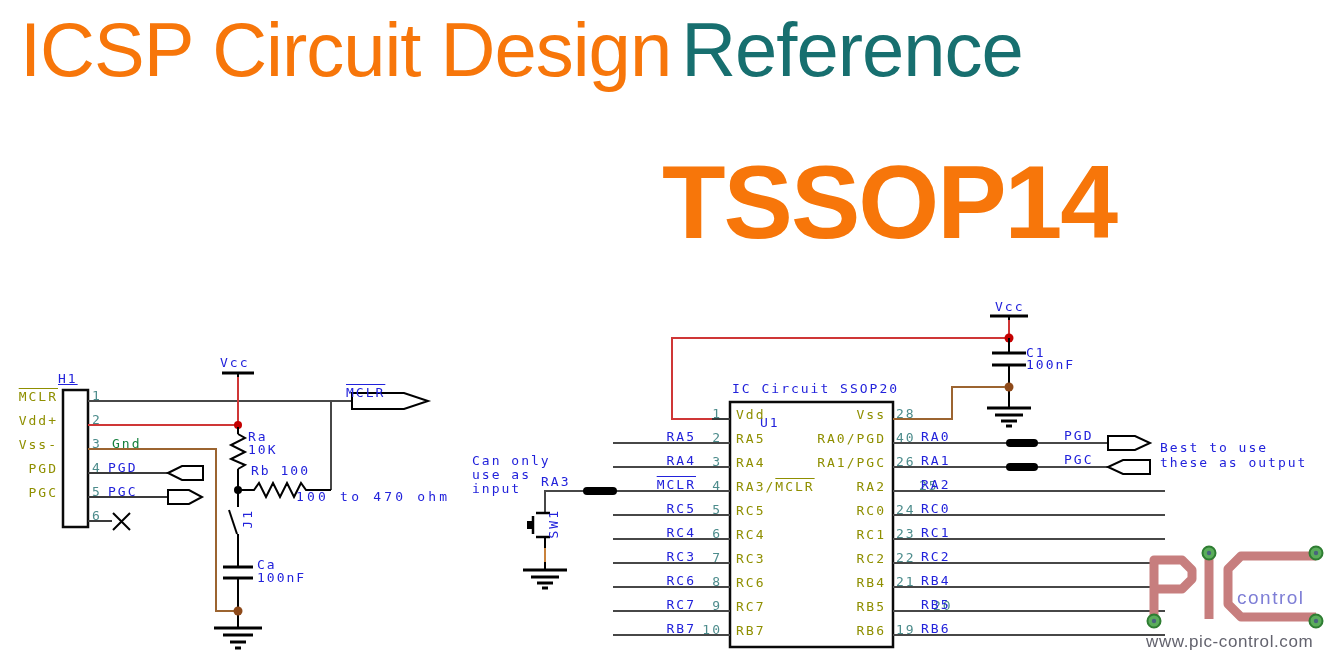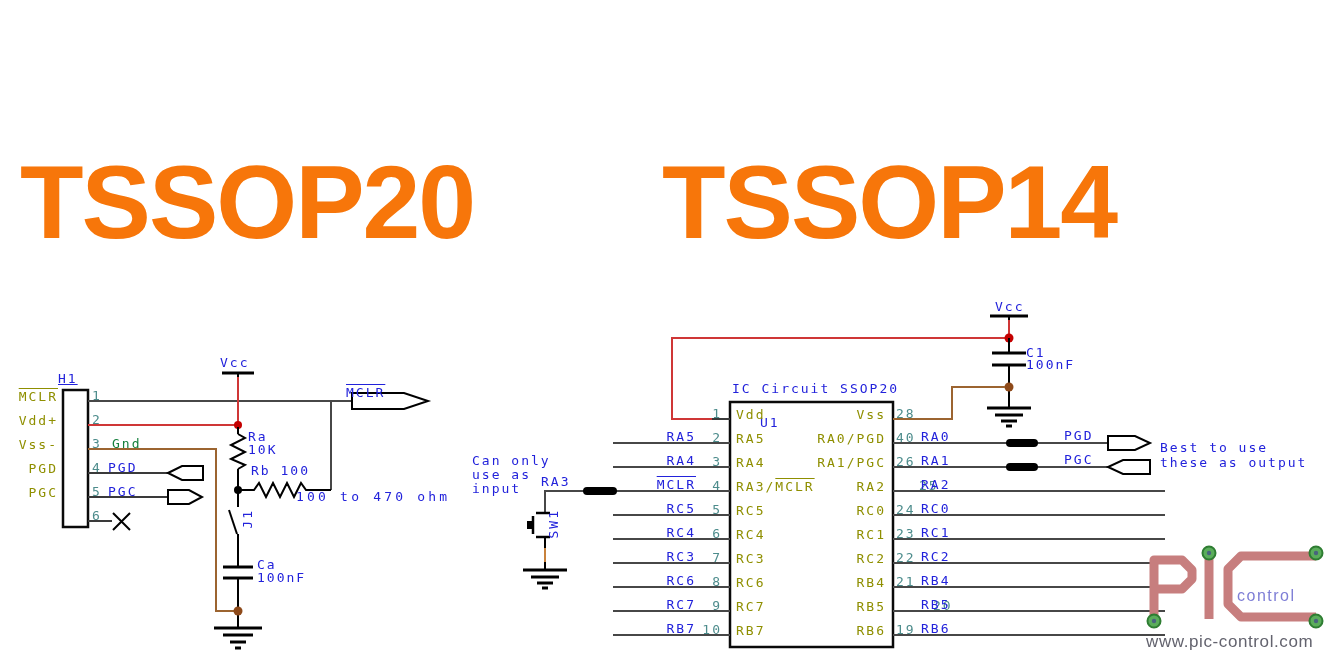--- a/index.html
+++ b/index.html
@@ -18,21 +18,21 @@
   .blue{color:#2222DB;}
   .tealno{color:#4D8C8C;}
   .olive{color:#8F8F00;}
   .brown{color:#15803d;}
   .ov{text-decoration:overline;}
   .und{text-decoration:underline;}
   .ral{text-align:right;}
   .rot{writing-mode:vertical-rl;transform:rotate(180deg);}
   .wide{letter-spacing:3.2px;}
   
-  .logo-word{position:absolute;left:1237px;top:587px;font-size:16px;letter-spacing:1.5px;color:#7E7ED6;}
+  .logo-word{position:absolute;left:1237px;top:587px;font-size:19px;letter-spacing:1.5px;color:#7E7ED6;}
   .logo-url{position:absolute;left:1146px;top:632px;font-size:17px;letter-spacing:0.6px;color:#63636E;}
 </style>
 </head>
 <body>
 
 <div class="page">
 
   <svg class="sch" width="1340" height="668" viewBox="0 0 1340 668">
 
     <g>
@@ -169,21 +169,21 @@
       <circle cx="1209" cy="553" r="6.5" fill="#5BAD5B" stroke="#2E7D32" stroke-width="2"></circle>
       <circle cx="1316" cy="553" r="6.5" fill="#5BAD5B" stroke="#2E7D32" stroke-width="2"></circle>
       <circle cx="1316" cy="621" r="6.5" fill="#5BAD5B" stroke="#2E7D32" stroke-width="2"></circle>
       <circle cx="1154" cy="621" r="2.2" fill="#48647E"></circle>
       <circle cx="1209" cy="553" r="2.2" fill="#48647E"></circle>
       <circle cx="1316" cy="553" r="2.2" fill="#48647E"></circle>
       <circle cx="1316" cy="621" r="2.2" fill="#48647E"></circle>
     </g>
   </svg>
 
-  <div class="pkg" style="left:20px;">TSSOP20</div>
+  <div class="title"><span class="main">ICSP Circuit Design</span><span class="accent">Reference</span></div>
   <div class="pkg" style="left:662px;">TSSOP14</div>
 
   <div class="lbl blue und" style="left:58px;top:372px;">H1</div>
   <div class="lbl olive ral ov" style="left:6px;top:390px;width:52px;">MCLR</div>
   <div class="lbl olive ral" style="left:6px;top:414px;width:52px;">Vdd+</div>
   <div class="lbl olive ral" style="left:6px;top:438px;width:52px;">Vss-</div>
   <div class="lbl olive ral" style="left:6px;top:462px;width:52px;">PGD</div>
   <div class="lbl olive ral" style="left:6px;top:486px;width:52px;">PGC</div>
   <div class="lbl tealno" style="left:92px;top:389px;">1</div>
   <div class="lbl tealno" style="left:92px;top:413px;">2</div>

